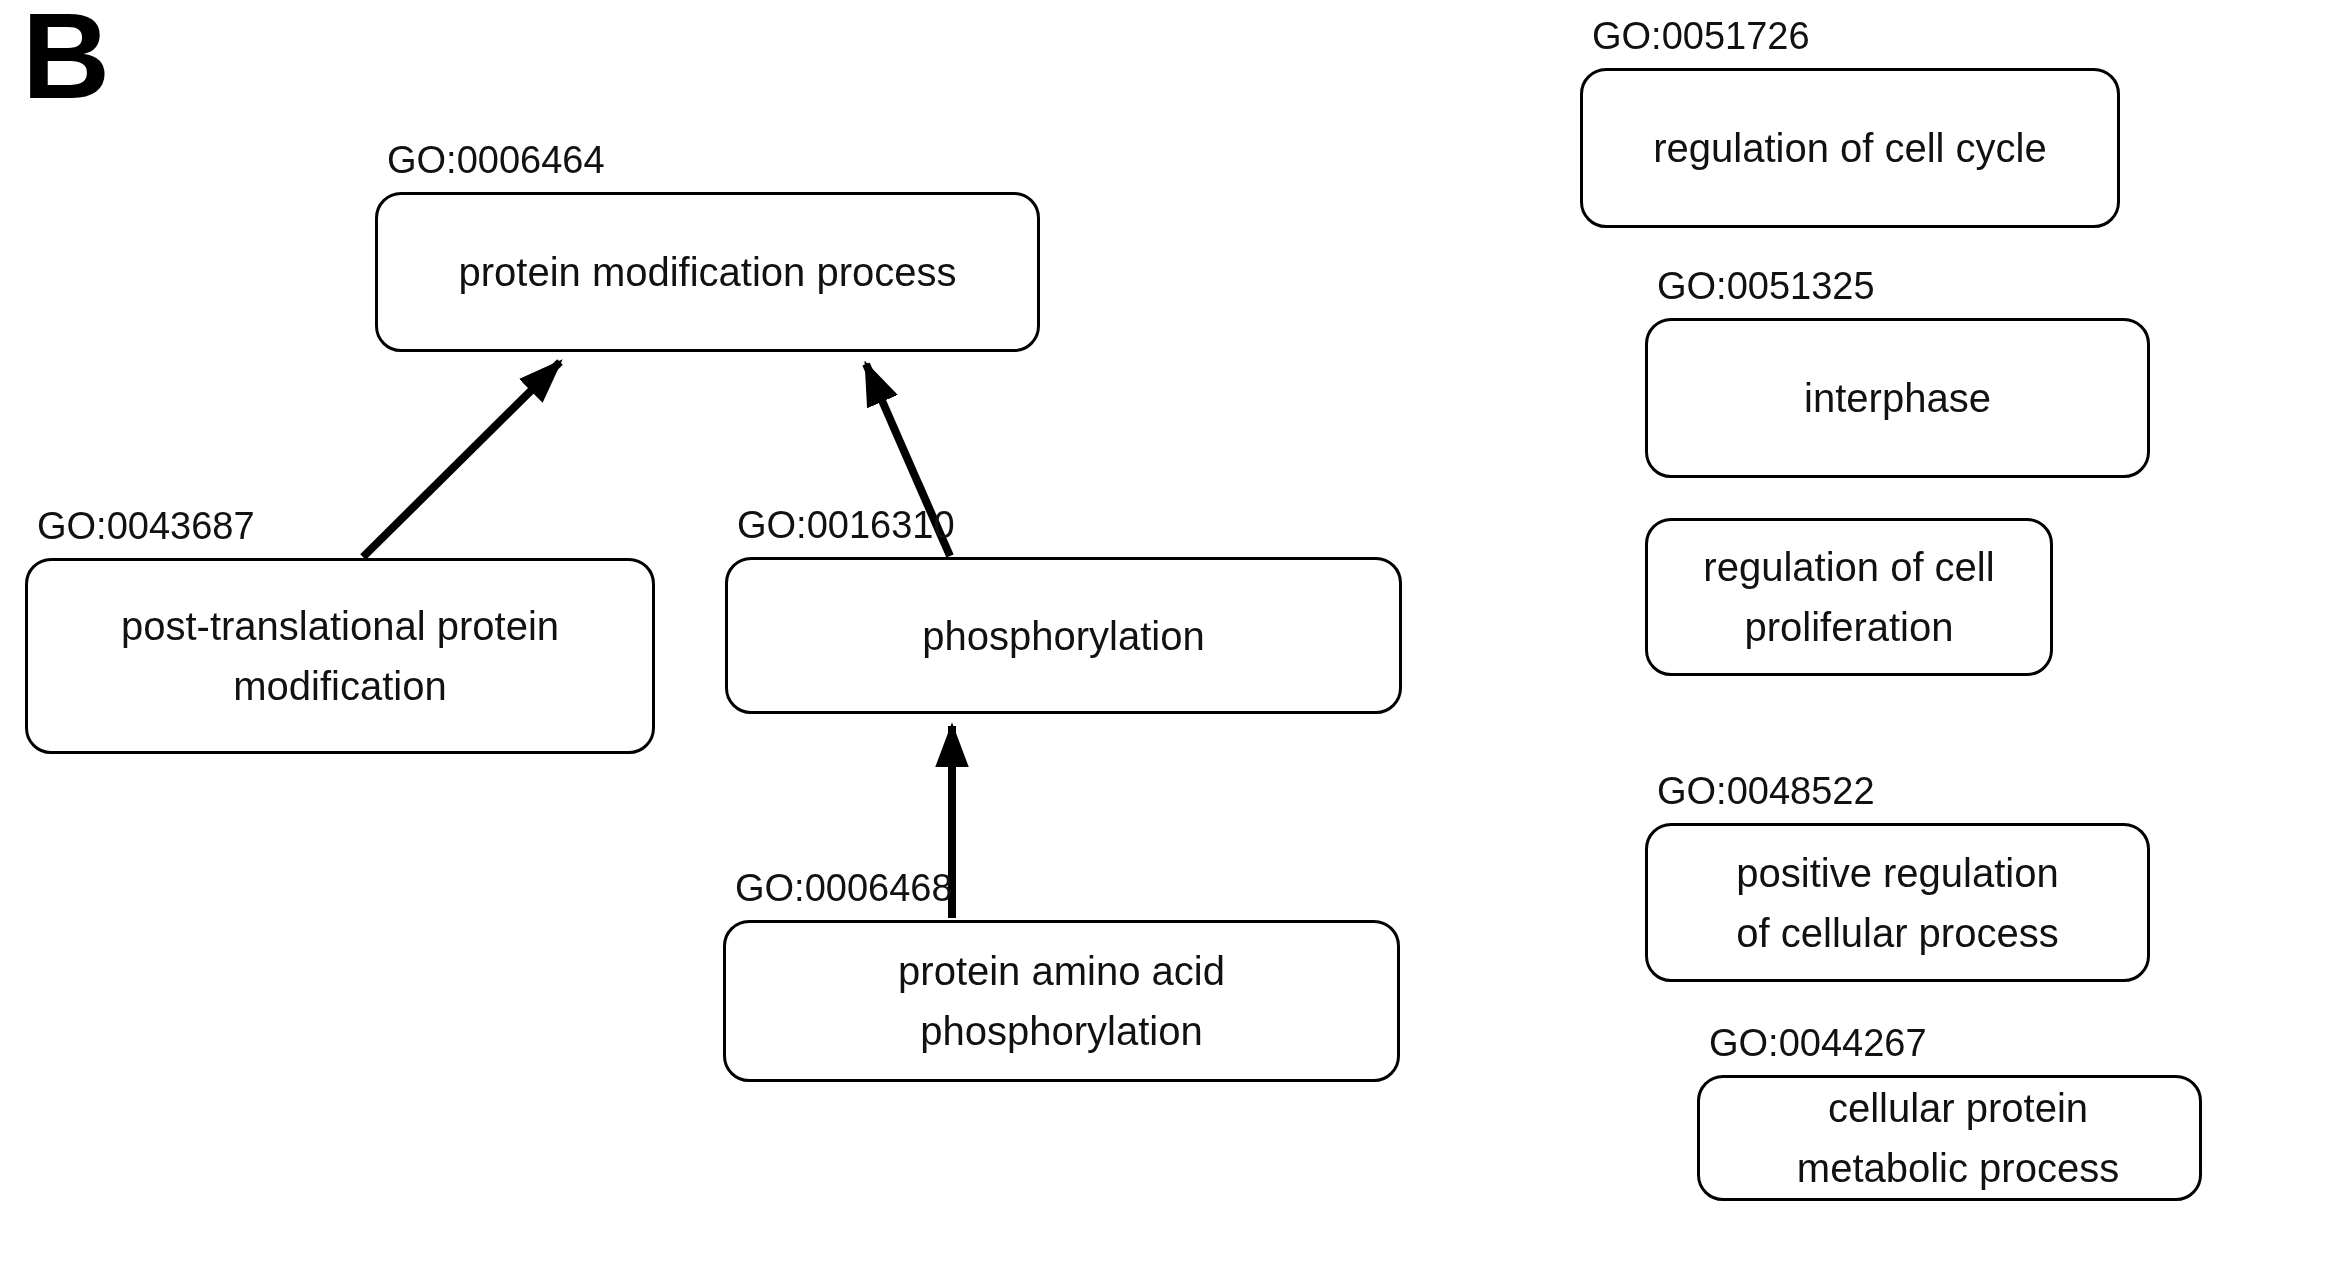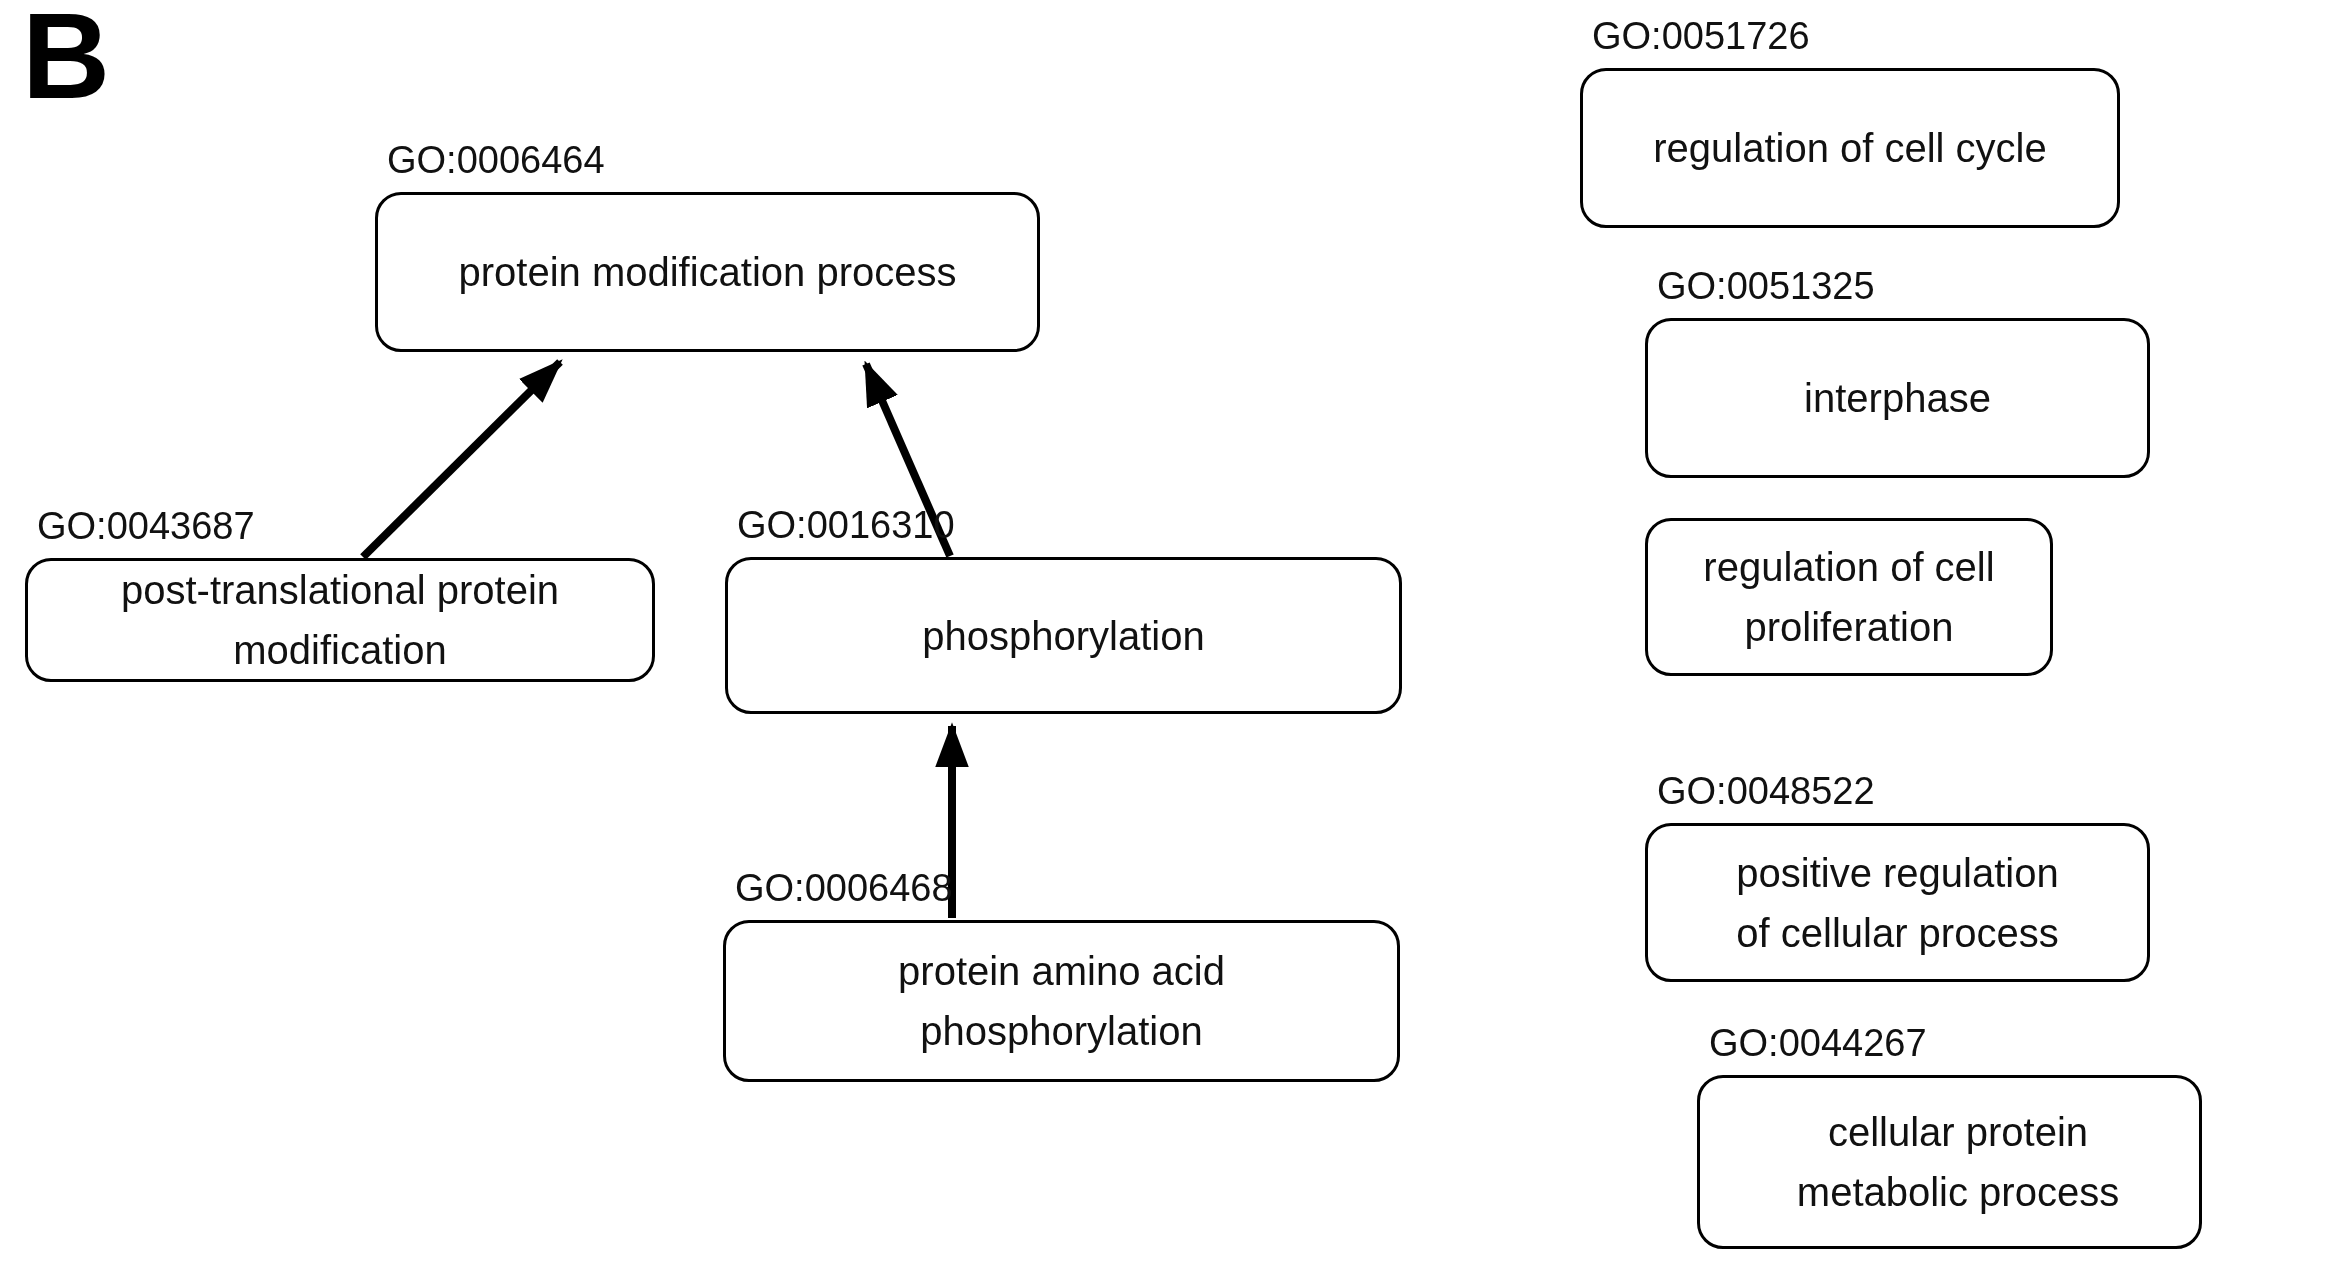--- a/index.html
+++ b/index.html
@@ -83,21 +83,21 @@
 
   <div class="node node-top" style="left:375px; top:138px;">
     <div class="go-id">GO:0006464</div>
     <div class="go-box" style="width:665px; height:160px;">
       <span class="term">protein modification process</span>
     </div>
   </div>
 
   <div class="node node-left" style="left:25px; top:504px;">
     <div class="go-id">GO:0043687</div>
-    <div class="go-box" style="width:630px; height:124px;">
+    <div class="go-box" style="width:630px; height:196px;">
       <span class="term">post-translational protein modification</span>
     </div>
   </div>
 
   <div class="node node-phos" style="left:725px; top:503px;">
     <div class="go-id">GO:0016310</div>
     <div class="go-box" style="width:677px; height:157px;">
       <span class="term">phosphorylation</span>
     </div>
   </div>
@@ -131,18 +131,18 @@
 
   <div class="node node-r4" style="left:1645px; top:769px;">
     <div class="go-id">GO:0048522</div>
     <div class="go-box" style="width:505px; height:159px;">
       <span class="term">positive regulation of cellular process</span>
     </div>
   </div>
 
   <div class="node node-r5" style="left:1697px; top:1021px;">
     <div class="go-id">GO:0044267</div>
-    <div class="go-box" style="width:505px; height:174px;padding-left:17px;">
+    <div class="go-box" style="width:505px; height:126px;padding-left:17px;">
       <span class="term">cellular protein metabolic process</span>
     </div>
   </div>
 
 </div>
 
 </body></html>

